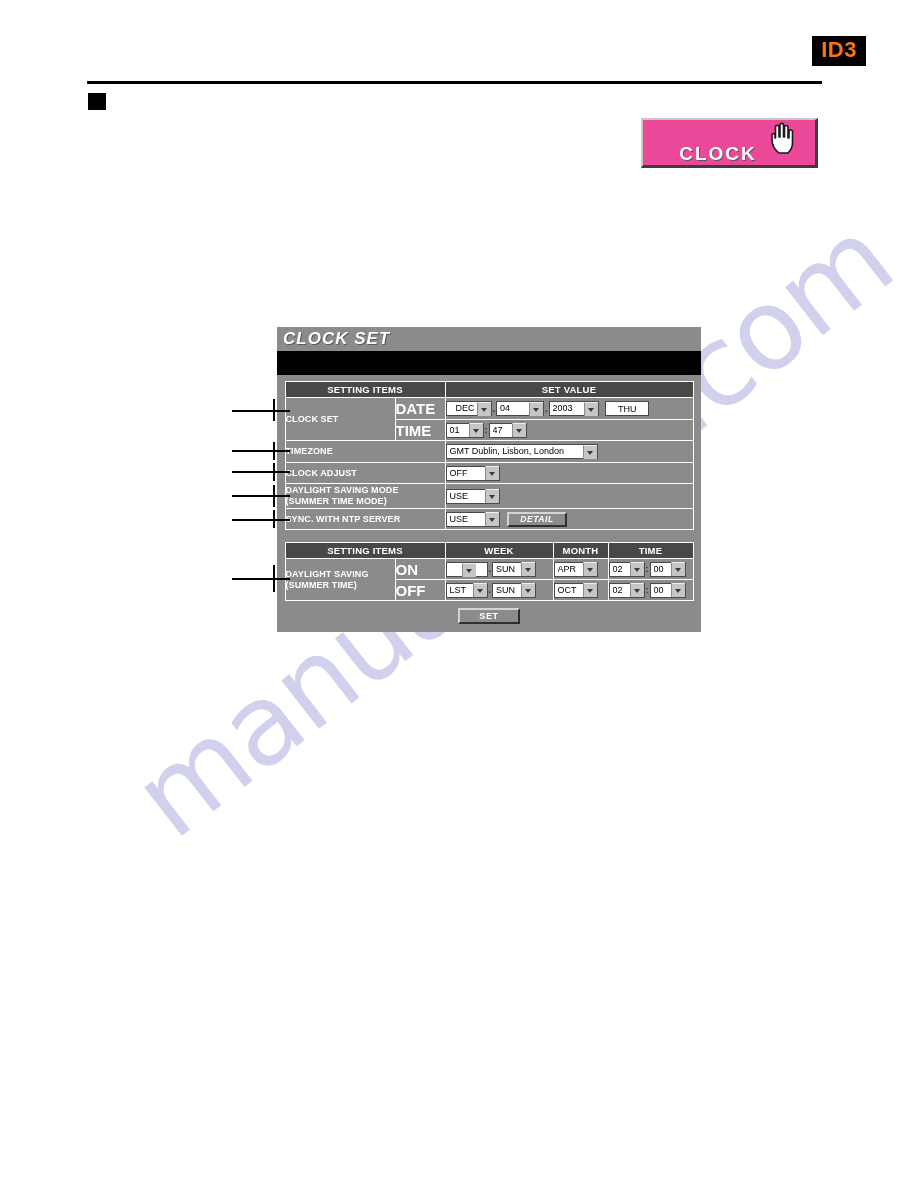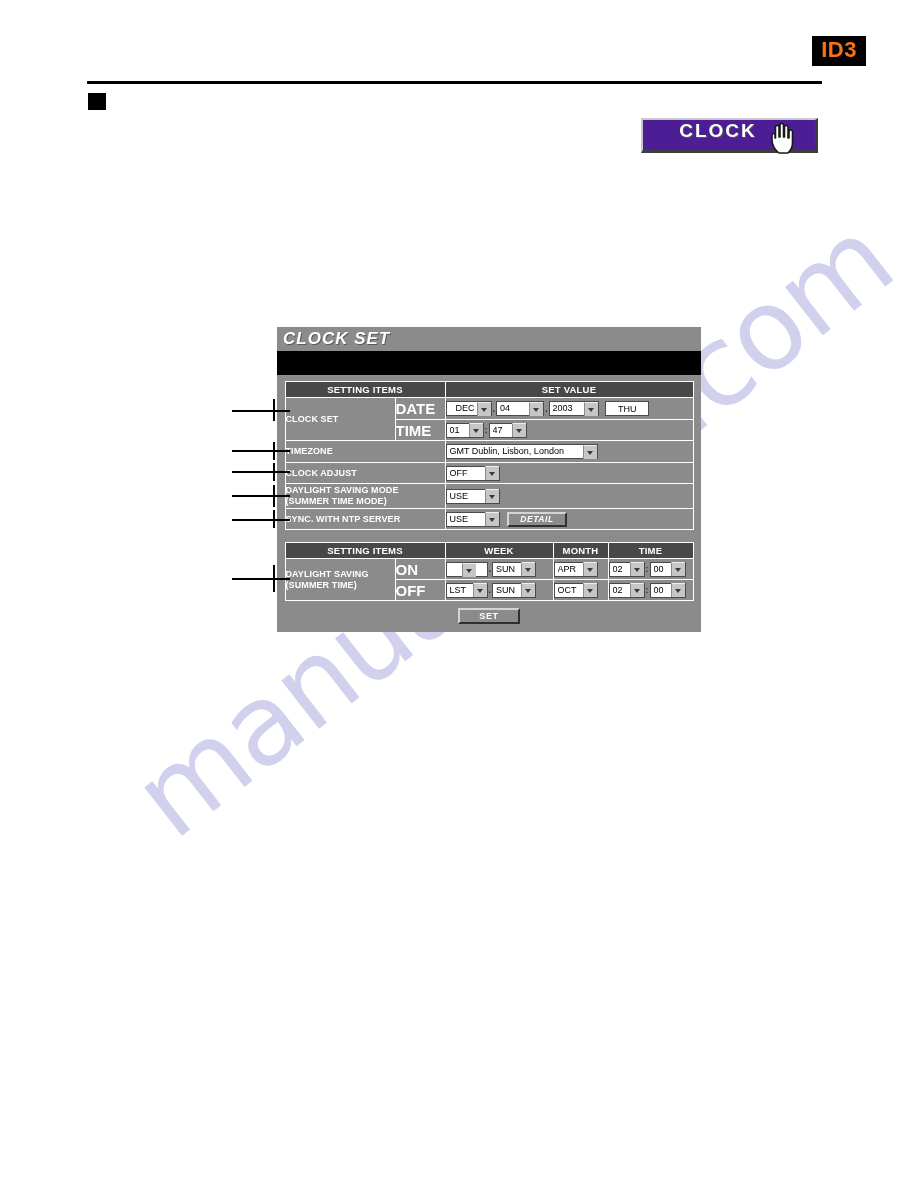--- a/index.html
+++ b/index.html
@@ -74,29 +74,29 @@
     height: 17px;
     background: #000000;
   }
 
   
   #clock-button {
     position: absolute;
     left: 641px;
     top: 118px;
     width: 177px;
-    height: 35px;
-    background: #4c1d95;
+    height: 50px;
+    background: #ec4899;
     border-top: 2px solid #c9c9c9;
     border-left: 2px solid #c9c9c9;
     border-right: 3px solid #3d3d3d;
     border-bottom: 3px solid #3d3d3d;
     box-sizing: border-box;
     display: flex;
-    align-items: flex-start;
+    align-items: flex-end;
     justify-content: center;
     z-index: 10;
   }
   #clock-button .clock-label {
     color: #ffffff;
     font-size: 19px;
     font-weight: bold;
     letter-spacing: 2px;
     text-shadow: 1px 1px 0 #555;
     margin-right: 22px;

